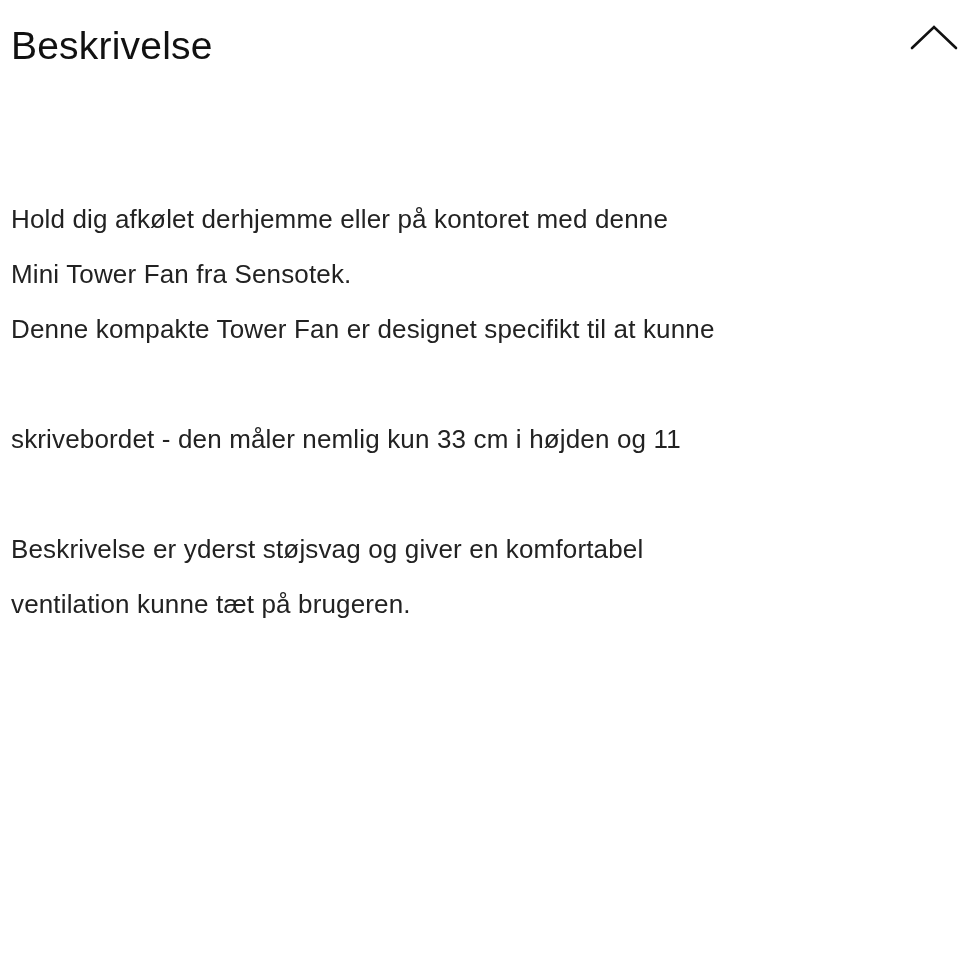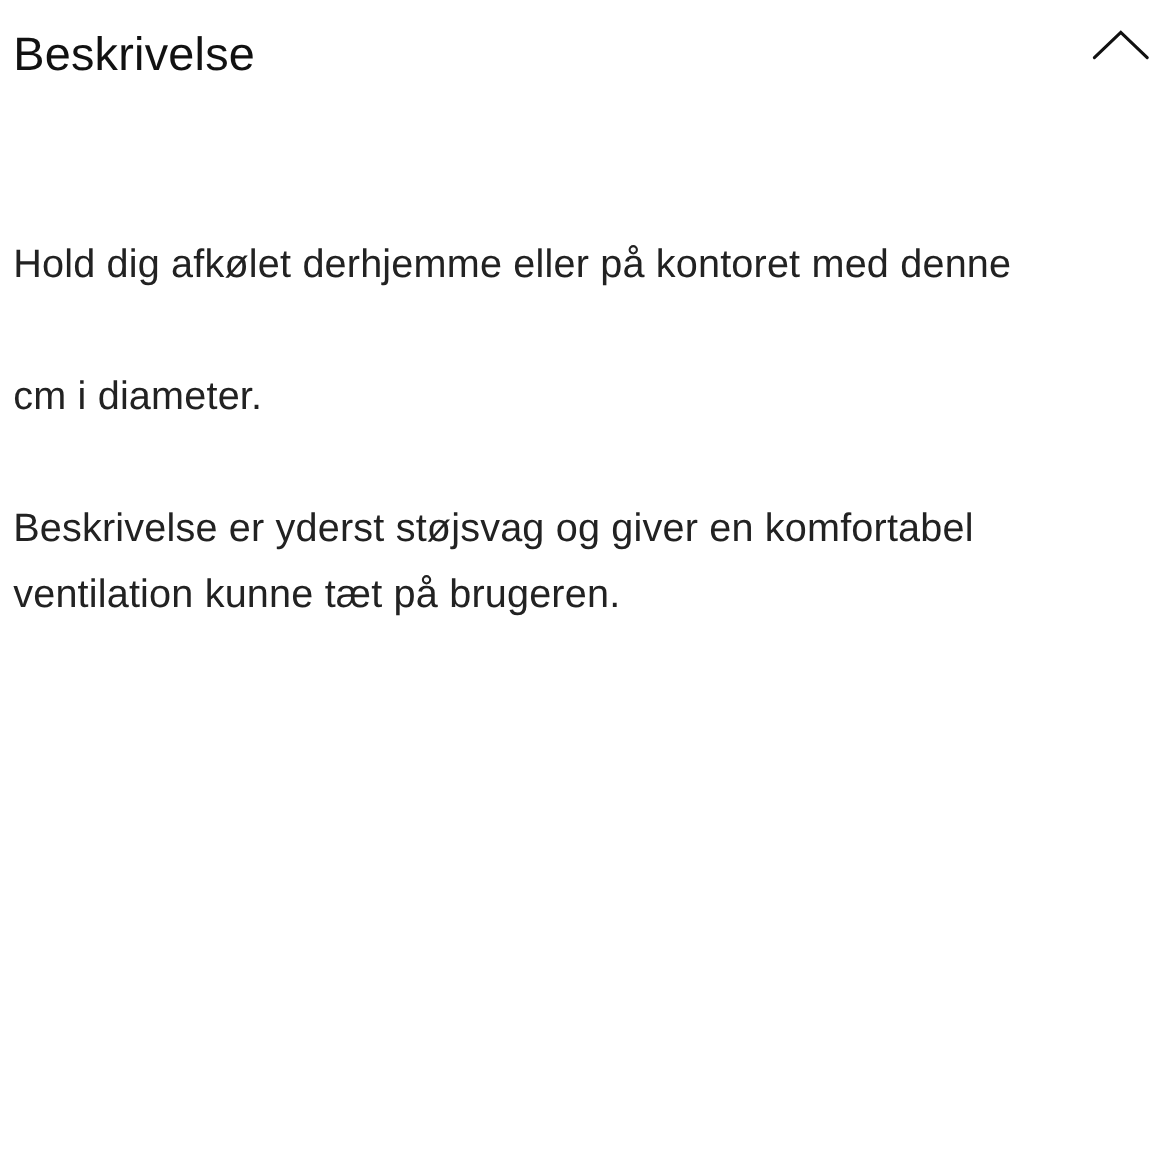--- a/index.html
+++ b/index.html
@@ -38,21 +38,21 @@
       left: 910px;
       top: 24px;
       width: 48px;
       height: 28px;
     }
     .description {
       position: absolute;
       left: 11px;
       top: 192px;
       width: 945px;
-      font-size: 33px;
+      font-size: 26px;
       line-height: 55px;
       color: #222222;
       letter-spacing: 0.15px;
     }
     .desc-line {
       display: block;
       white-space: nowrap;
       height: 55px;
     }
     .desc-gap {
@@ -66,23 +66,25 @@
 <div class="accordion-header">
   <div class="accordion-title">Beskrivelse</div>
   <svg class="chevron" viewBox="0 0 48 28" xmlns="http://www.w3.org/2000/svg">
     <polyline points="2,24 24,3 46,24" fill="none" stroke="#111111" stroke-width="2.6" stroke-linecap="round" stroke-linejoin="miter"></polyline>
   </svg>
 </div>
 
 <div class="description">
   <div>
     <span class="desc-line">Hold dig afkølet derhjemme eller på kontoret med denne</span>
+    <span class="desc-line">Mini Tower Fan fra Sensotek.</span>
+    <span class="desc-line">Denne kompakte Tower Fan er designet specifikt til at kunne</span>
   </div>
   <span class="desc-gap"></span>
   <div>
-    <span class="desc-line">cm i diameter.</span>
+    <span class="desc-line">skrivebordet - den måler nemlig kun 33 cm i højden og 11</span>
   </div>
   <span class="desc-gap"></span>
   <div>
     <span class="desc-line">Beskrivelse er yderst støjsvag og giver en komfortabel</span>
     <span class="desc-line">ventilation kunne tæt på brugeren.</span>
   </div>
 </div>
 
 </body></html>

